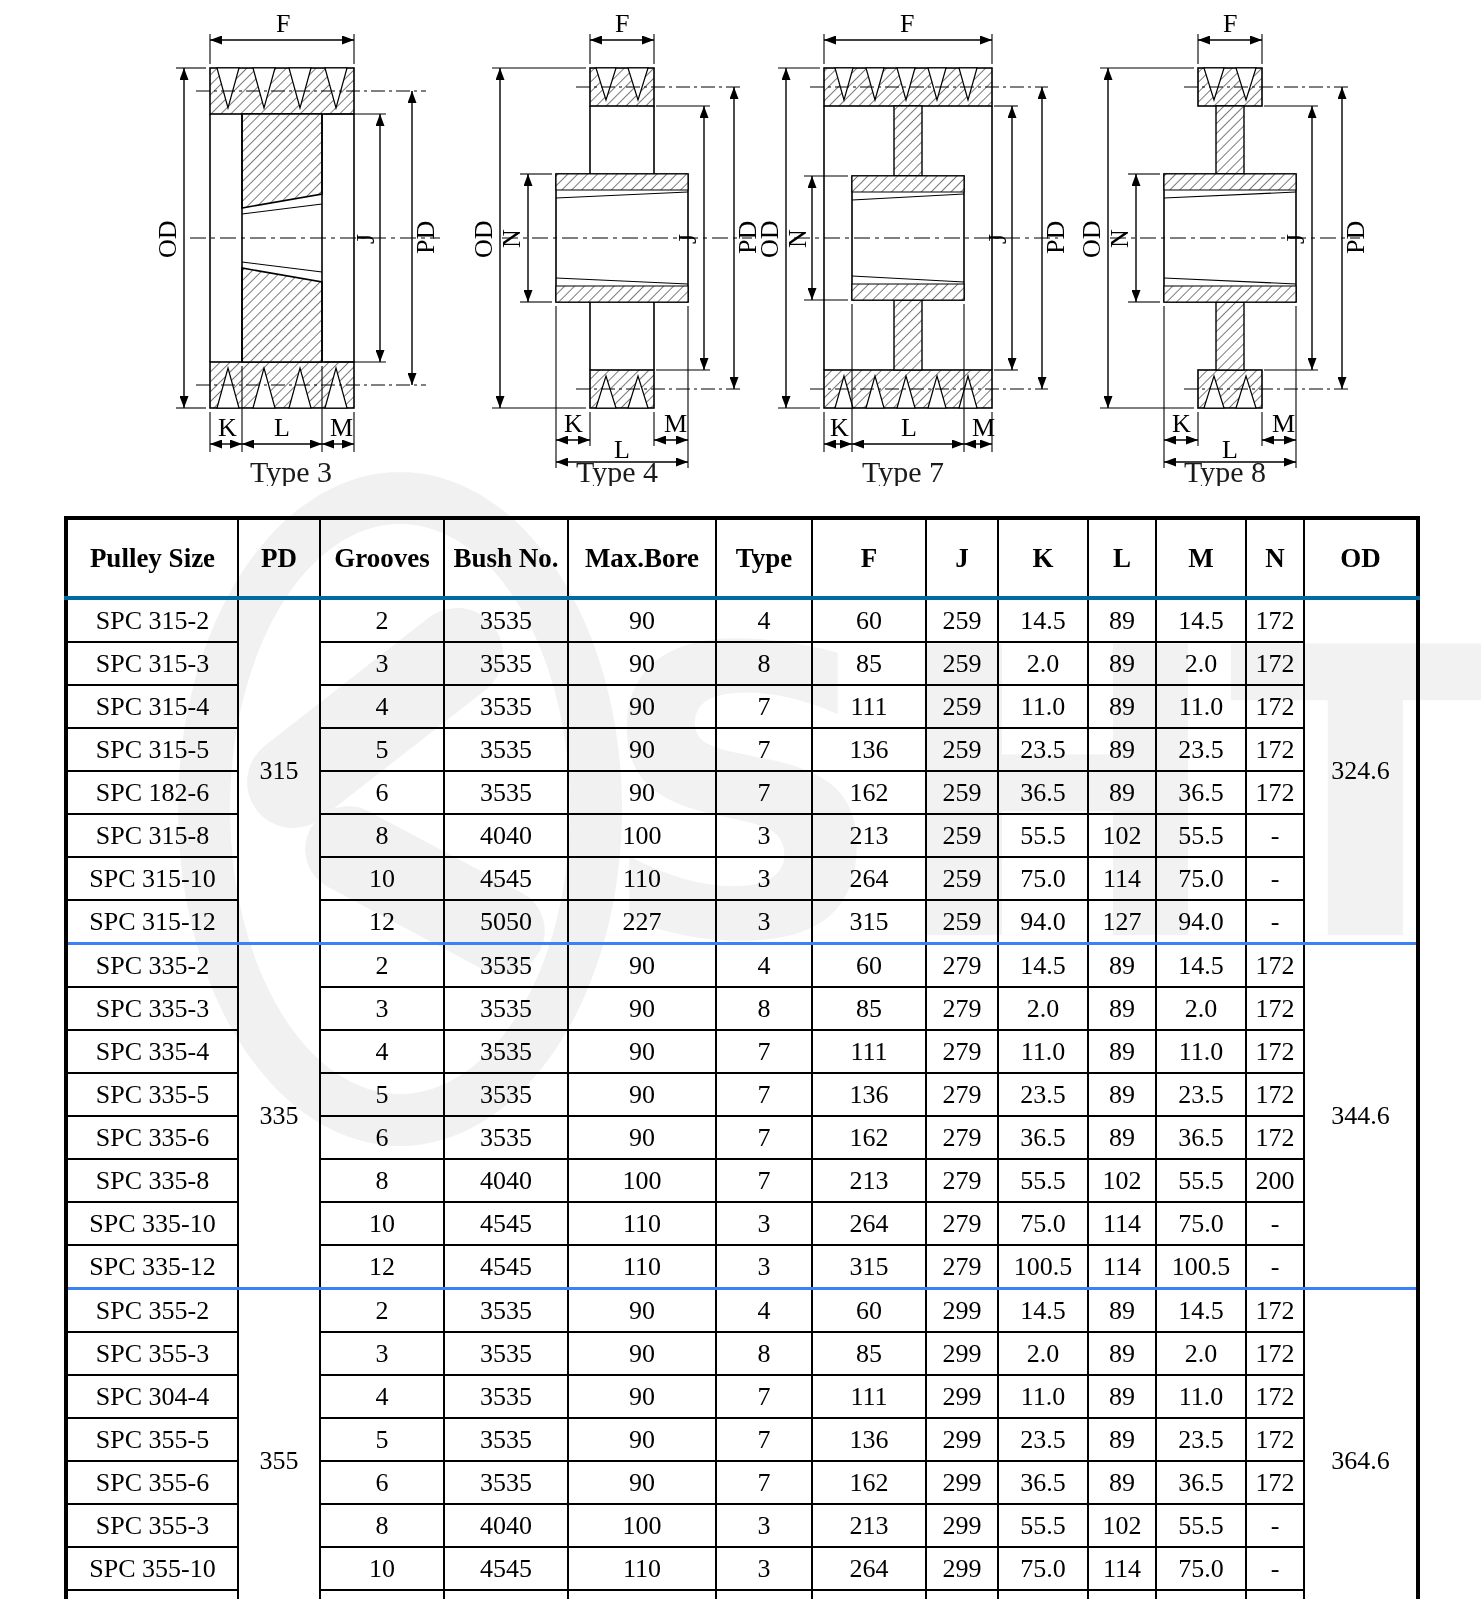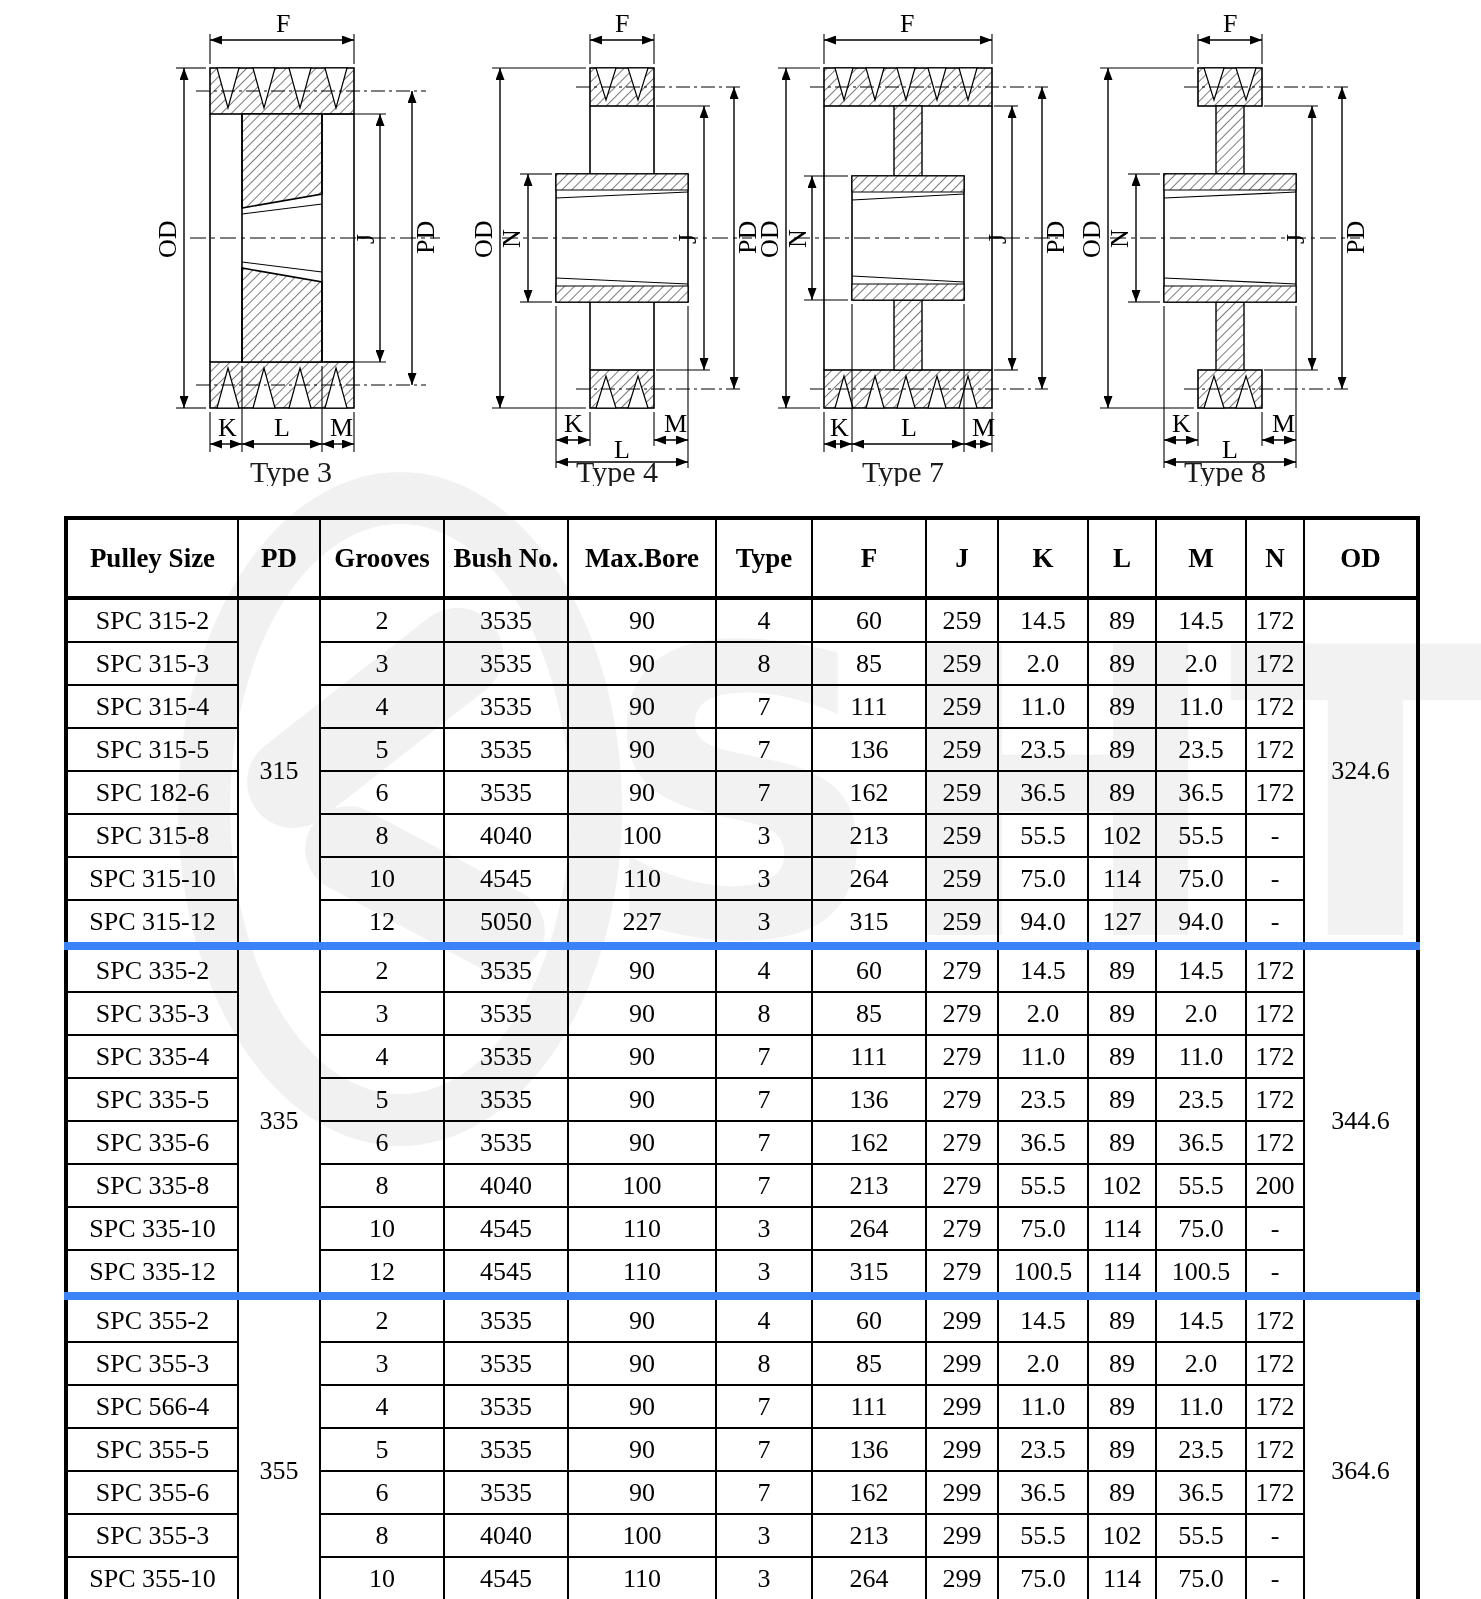--- a/index.html
+++ b/index.html
@@ -32,23 +32,23 @@
   .cap{font-family:"Liberation Serif","DejaVu Serif",serif;font-size:30px;fill:#1a1a1a;}
   
   table.spec{
     position:absolute;left:64px;top:516px;z-index:1;
     border-collapse:collapse;background:transparent;table-layout:fixed;
   }
   table.spec th,table.spec td{
     border:2px solid #000;text-align:center;vertical-align:middle;
     padding:0;font-size:26px;height:41px;overflow:hidden;
   }
-  table.spec th{font-weight:bold;font-size:27px;height:76px;border-bottom:4px solid #000000;}
+  table.spec th{font-weight:bold;font-size:27px;height:76px;border-bottom:4px solid #0369a1;}
   table.spec{border:4px solid #000;}
-  table.spec tr.group-start td{border-top:8px solid #3b82f6;margin-top:10px;}
+  table.spec tr.group-start td{border-top:3px solid #3b82f6;margin-top:10px;}
 </style>
 </head>
 <body>
 
 <div class="wm">
   <div class="wm-ring"></div>
   <div class="wm-swirl1"></div>
   <div class="wm-swirl2"></div>
   <div class="wm-text">SHT</div>
 </div>
@@ -579,21 +579,21 @@
         <td>90</td>
         <td>8</td>
         <td>85</td>
         <td>299</td>
         <td>2.0</td>
         <td>89</td>
         <td>2.0</td>
         <td>172</td>
       </tr>
       <tr>
-        <td>SPC 566-4</td>
+        <td>SPC 304-4</td>
         <td>4</td>
         <td>3535</td>
         <td>90</td>
         <td>7</td>
         <td>111</td>
         <td>299</td>
         <td>11.0</td>
         <td>89</td>
         <td>11.0</td>
         <td>172</td>

